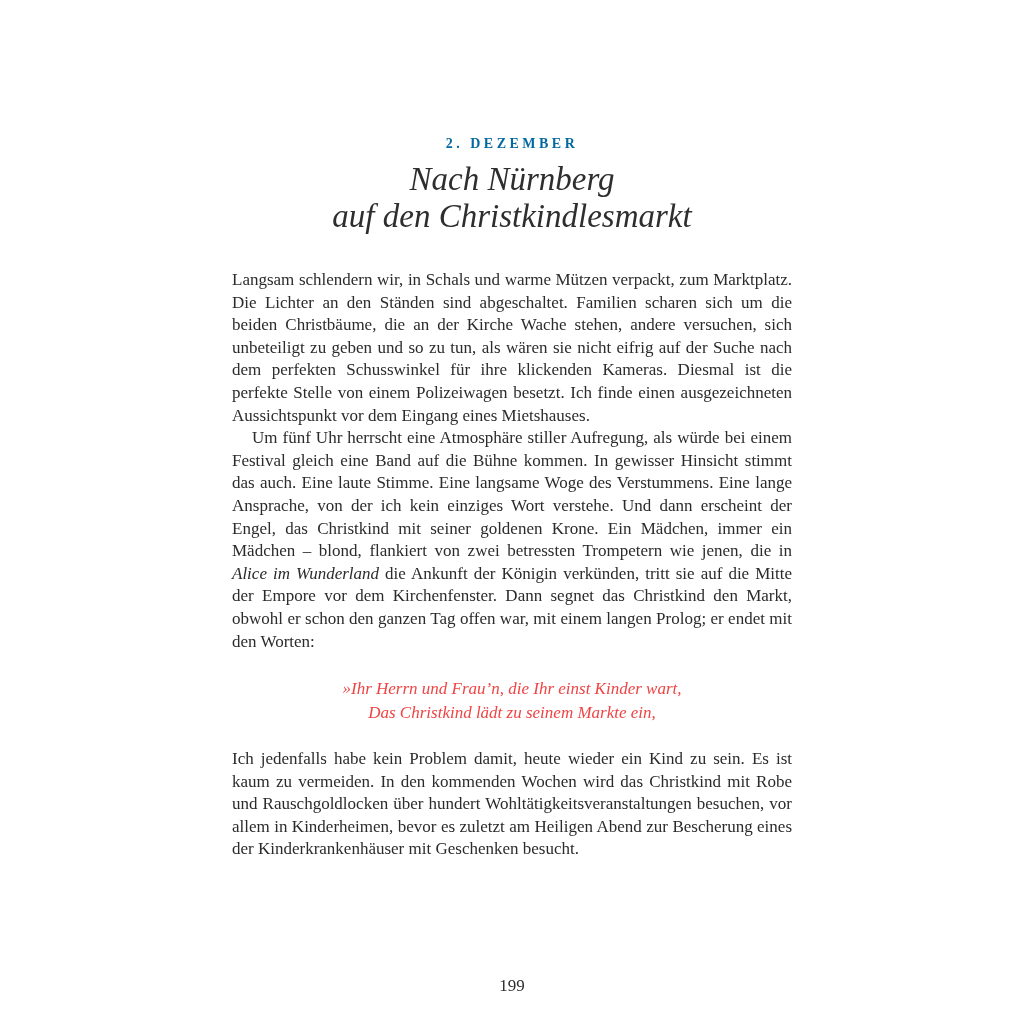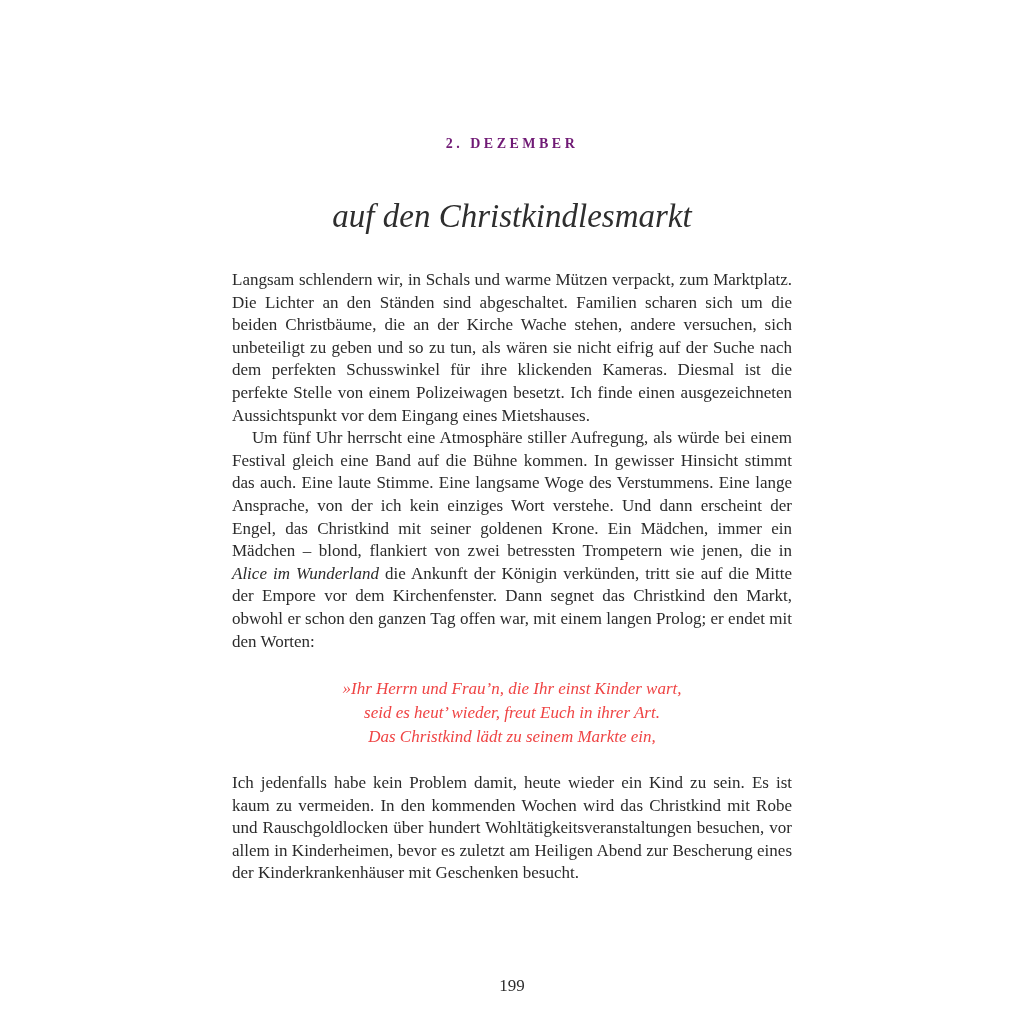--- a/index.html
+++ b/index.html
@@ -15,21 +15,21 @@
     width: 1024px; height: 1024px;
     background: #ffffff;
   }
   .kicker {
     position: absolute;
     top: 136px; left: 0; right: 0;
     text-align: center;
     font-size: 14px;
     font-weight: 700;
     letter-spacing: 3.5px;
-    color: #701a75;
+    color: #0369a1;
   }
   .title {
     position: absolute;
     top: 161px; left: 0; right: 0;
     text-align: center;
     font-style: italic;
     font-weight: 400;
     font-size: 33px;
     line-height: 37px;
     color: #2e2e2e;
@@ -66,30 +66,29 @@
   }
 </style>
 </head>
 <body>
 
 <div class="page">
 
   <div class="kicker">2. DEZEMBER</div>
 
   <h1 class="title">
-    <br>
+    <span>Nach Nürnberg</span><br>
     <span>auf den Christkindlesmarkt</span>
   </h1>
 
   <div class="body-col">
       <p class="para"><span>Langsam schlendern wir, in Schals und warme Mützen verpackt, zum Marktplatz. Die Lichter an den Ständen sind abgeschaltet. Familien scharen sich um die beiden Christbäume, die an der Kirche Wache stehen, andere versuchen, sich unbeteiligt zu geben und so zu tun, als wären sie nicht eifrig auf der Suche nach dem perfekten Schusswinkel für ihre klickenden Kameras. Diesmal ist die perfekte Stelle von einem Polizeiwagen besetzt. Ich finde einen ausgezeichneten Aussichtspunkt vor dem Eingang eines Mietshauses.</span></p>
       <p class="para indent"><span>Um fünf Uhr herrscht eine Atmosphäre stiller Aufregung, als würde bei einem Festival gleich eine Band auf die Bühne kommen. In gewisser Hinsicht stimmt das auch. Eine laute Stimme. Eine langsame Woge des Verstummens. Eine lange Ansprache, von der ich kein einziges Wort verstehe. Und dann erscheint der Engel, das Christkind mit seiner goldenen Krone. Ein Mädchen, immer ein Mädchen – blond, flankiert von zwei betressten Trompetern wie jenen, die in </span><i>Alice im Wunderland</i><span> die Ankunft der Königin verkünden, tritt sie auf die Mitte der Empore vor dem Kirchenfenster. Dann segnet das Christkind den Markt, obwohl er schon den ganzen Tag offen war, mit einem langen Prolog; er endet mit den Worten:</span></p>
       <div class="verse">
         <div class="verse-line">»Ihr Herrn und Frau’n, die Ihr einst Kinder wart,</div>
-        <div class="verse-line">seid es heut’ wieder, freut Euch in ihrer Art.</div>
         <div class="verse-line">Das Christkind lädt zu seinem Markte ein,</div>
       </div>
       <p class="para"><span>Ich jedenfalls habe kein Problem damit, heute wieder ein Kind zu sein. Es ist kaum zu vermeiden. In den kommenden Wochen wird das Christkind mit Robe und Rauschgoldlocken über hundert Wohltätigkeitsveranstaltungen besuchen, vor allem in Kinderheimen, bevor es zuletzt am Heiligen Abend zur Bescherung eines der Kinderkrankenhäuser mit Geschenken besucht.</span></p>
     </div>
 
   <div class="folio">199</div>
 
 </div>
 
 </body></html>

